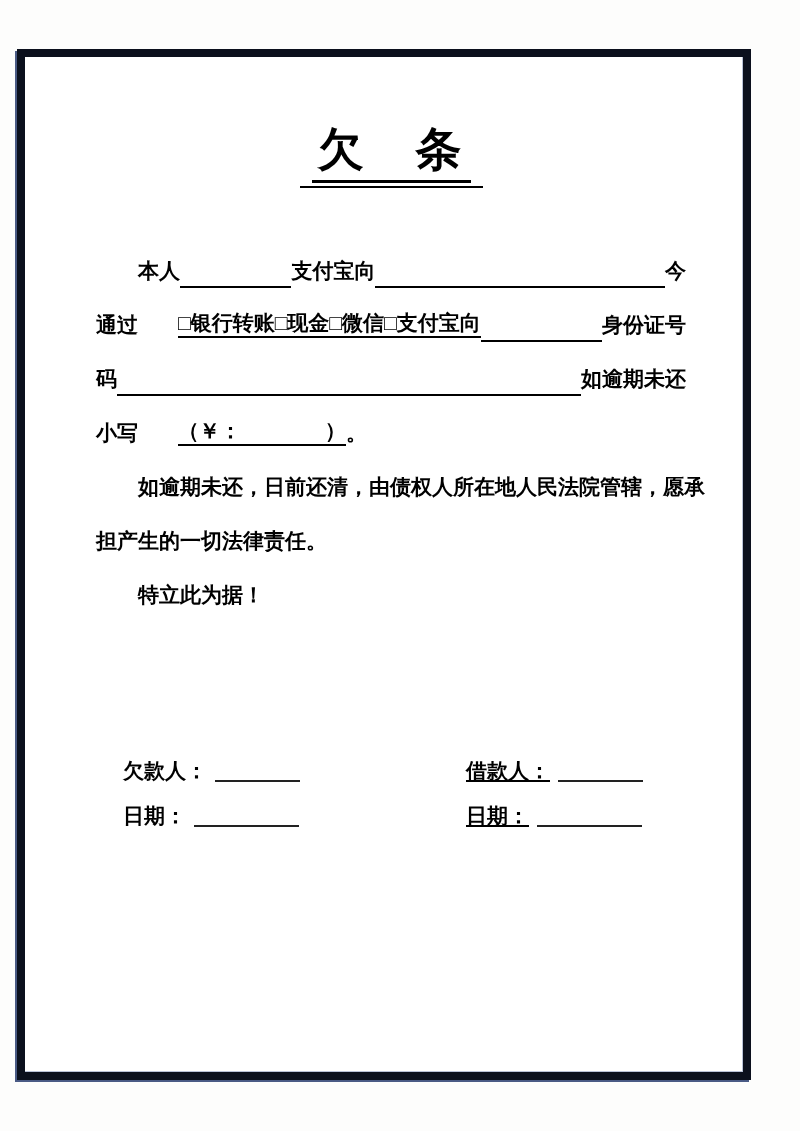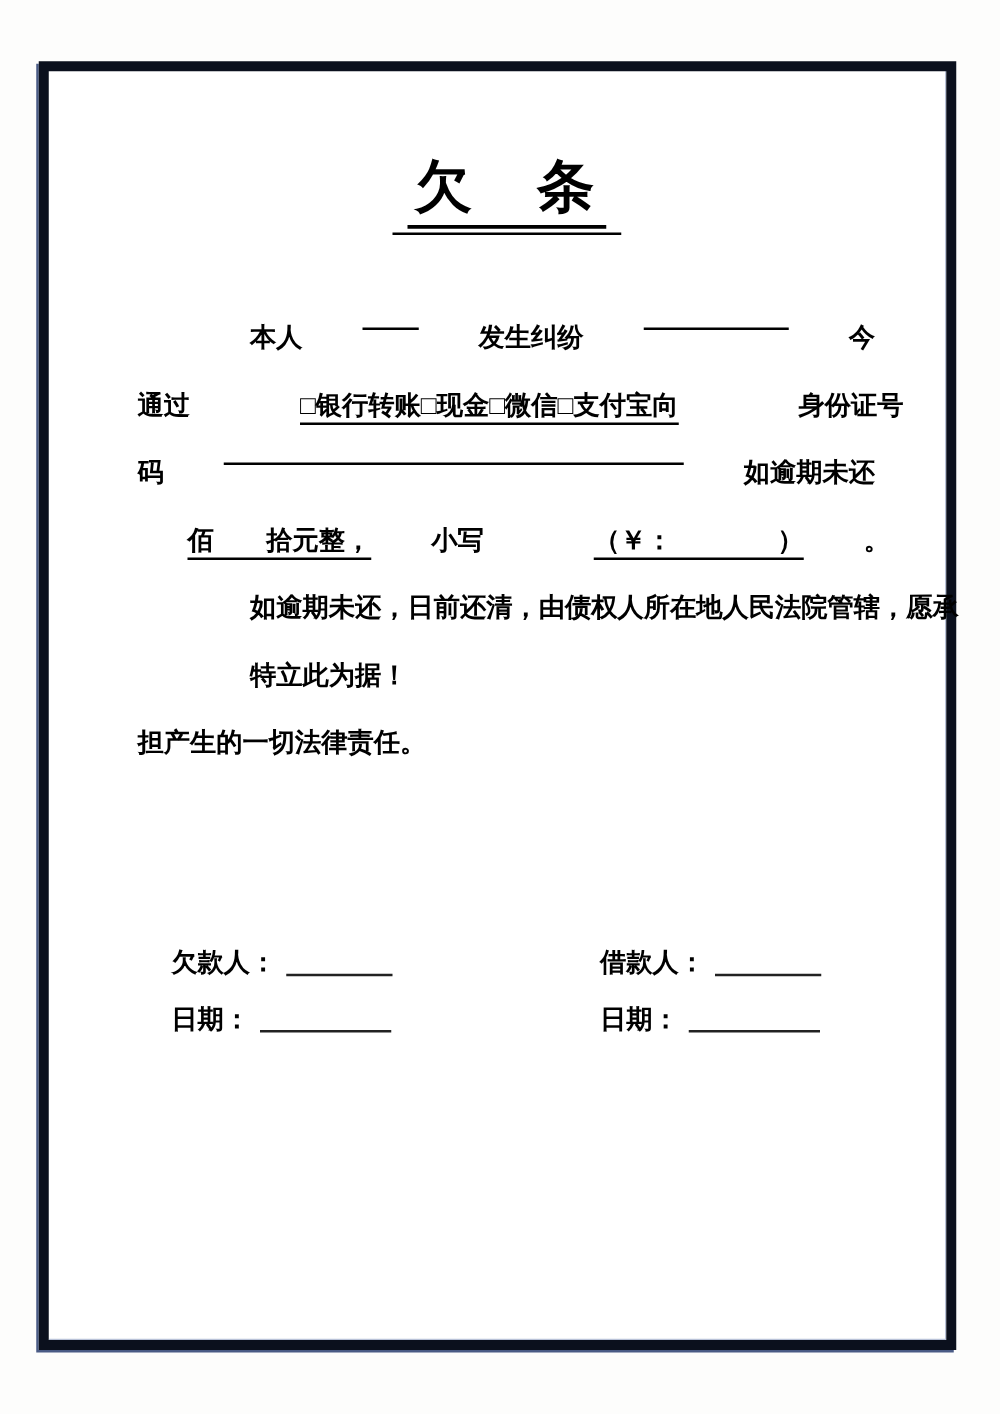--- a/index.html
+++ b/index.html
@@ -5,21 +5,21 @@
   html,body{margin:0;padding:0;}
   body{
     width:800px;height:1131px;
     background:#fdfdfc;
     position:relative;
     font-family:"Liberation Sans","DejaVu Sans",sans-serif;
     color:#000;
     overflow:hidden;
   }
   .sheet{
-    position:absolute;left:31px;top:49px;
+    position:absolute;left:17px;top:49px;
     width:718px;height:1015px;
     background:#ffffff;
     border:8px solid #0b101d;
     box-shadow:-2px 2px 0 0 #4a5b85, inset -1px -1px 0 0 #b9c2d8;
   }
   .content{
     position:absolute;left:71px;top:0;width:590px;
   }
   .title-row{margin-top:66px;text-align:center;}
   .title-wrap{
@@ -27,45 +27,44 @@
     border-bottom:2px solid #000;
     padding:0 12px 3px 12px;
   }
   .title-text{
     display:inline-block;
     border-bottom:3px solid #000;
     padding:0 6px 4px 6px;
     font-size:46px;font-weight:bold;letter-spacing:3px;line-height:1.15;
   }
   .line{
-    display:flex;align-items:flex-start;
+    display:flex;align-items:flex-end;
     font-size:21px;font-weight:bold;
     white-space:pre;
     height:26px;line-height:26px;
     margin-bottom:28px;
-    gap:48px;
   }
   .first-line{margin-top:70px;}
   .seg{flex:0 0 auto;}
   .ut{border-bottom:2px solid #000;margin-left:40px;}
   .blank{
     flex:0 0 auto;height:0;
     border-bottom:2px solid #000;
     position:relative;top:4px;
   }
   .growA{flex:1 1 0;}
   .growB{flex:2.6 1 0;}
   .grow1{flex:1 1 0;}
   .b48{width:48px;}
   .b46{width:46px;}
   .indent{flex:0 0 42px;}
   .sig-block{margin-top:150px;margin-left:27px;font-size:21px;font-weight:bold;text-align:right;}
   .sig-row{display:flex;align-items:baseline;height:26px;line-height:26px;margin-bottom:19px;}
   .sig-cell{flex:0 0 343px;display:flex;align-items:baseline;}
-  .sig-cell.right{flex:0 0 auto;}
+  .sig-cell.right{flex:0 0 auto;text-decoration:underline;}
   .sig-blank{
     flex:0 0 auto;height:0;
     border-bottom:2px solid #222;
     position:relative;top:4px;margin-left:8px;
   }
   .sb85{width:85px;}
   .sb105{width:105px;}
 </style>
 </head>
 <body>
@@ -76,59 +75,58 @@
     <div class="title-row">
       <span class="title-wrap">
         <span class="title-text">欠　条</span>
       </span>
     </div>
 
     <div class="line first-line">
       <span class="seg indent"></span>
       <span class="seg">本人</span>
       <span class="blank growA"></span>
-      <span class="seg">发生纠纷</span>
+      <span class="seg">支付宝向</span>
       <span class="blank growB"></span>
       <span class="seg">今</span>
     </div>
 
     <div class="line">
       <span class="seg">通过</span>
       <span class="seg ut">□银行转账□现金□微信□支付宝向</span>
       <span class="blank grow1"></span>
       <span class="seg">身份证号</span>
     </div>
 
     <div class="line">
       <span class="seg">码</span>
       <span class="blank growB"></span>
       <span class="seg">如逾期未还</span>
     </div>
 
     <div class="line">
-      <span class="seg ut">佰　　拾元整，</span>
       <span class="seg">小写</span>
       <span class="seg ut">（￥：　　　　）</span>
       <span class="seg">。</span>
     </div>
 
 
 
     <div class="line">
       <span class="seg indent"></span>
       <span class="seg">如逾期未还，日前还清，由债权人所在地人民法院管辖，愿承</span>
     </div>
 
     <div class="line">
-      <span class="seg indent"></span>
-      <span class="seg">特立此为据！</span>
+      <span class="seg">担产生的一切法律责任。</span>
     </div>
 
     <div class="line">
-      <span class="seg">担产生的一切法律责任。</span>
+      <span class="seg indent"></span>
+      <span class="seg">特立此为据！</span>
     </div>
 
     <div class="sig-block">
       <div class="sig-row">
         <div class="sig-cell">
           <span class="seg">欠款人：</span>
           <span class="sig-blank sb85"></span>
         </div>
         <div class="sig-cell right">
           <span class="seg">借款人：</span>

